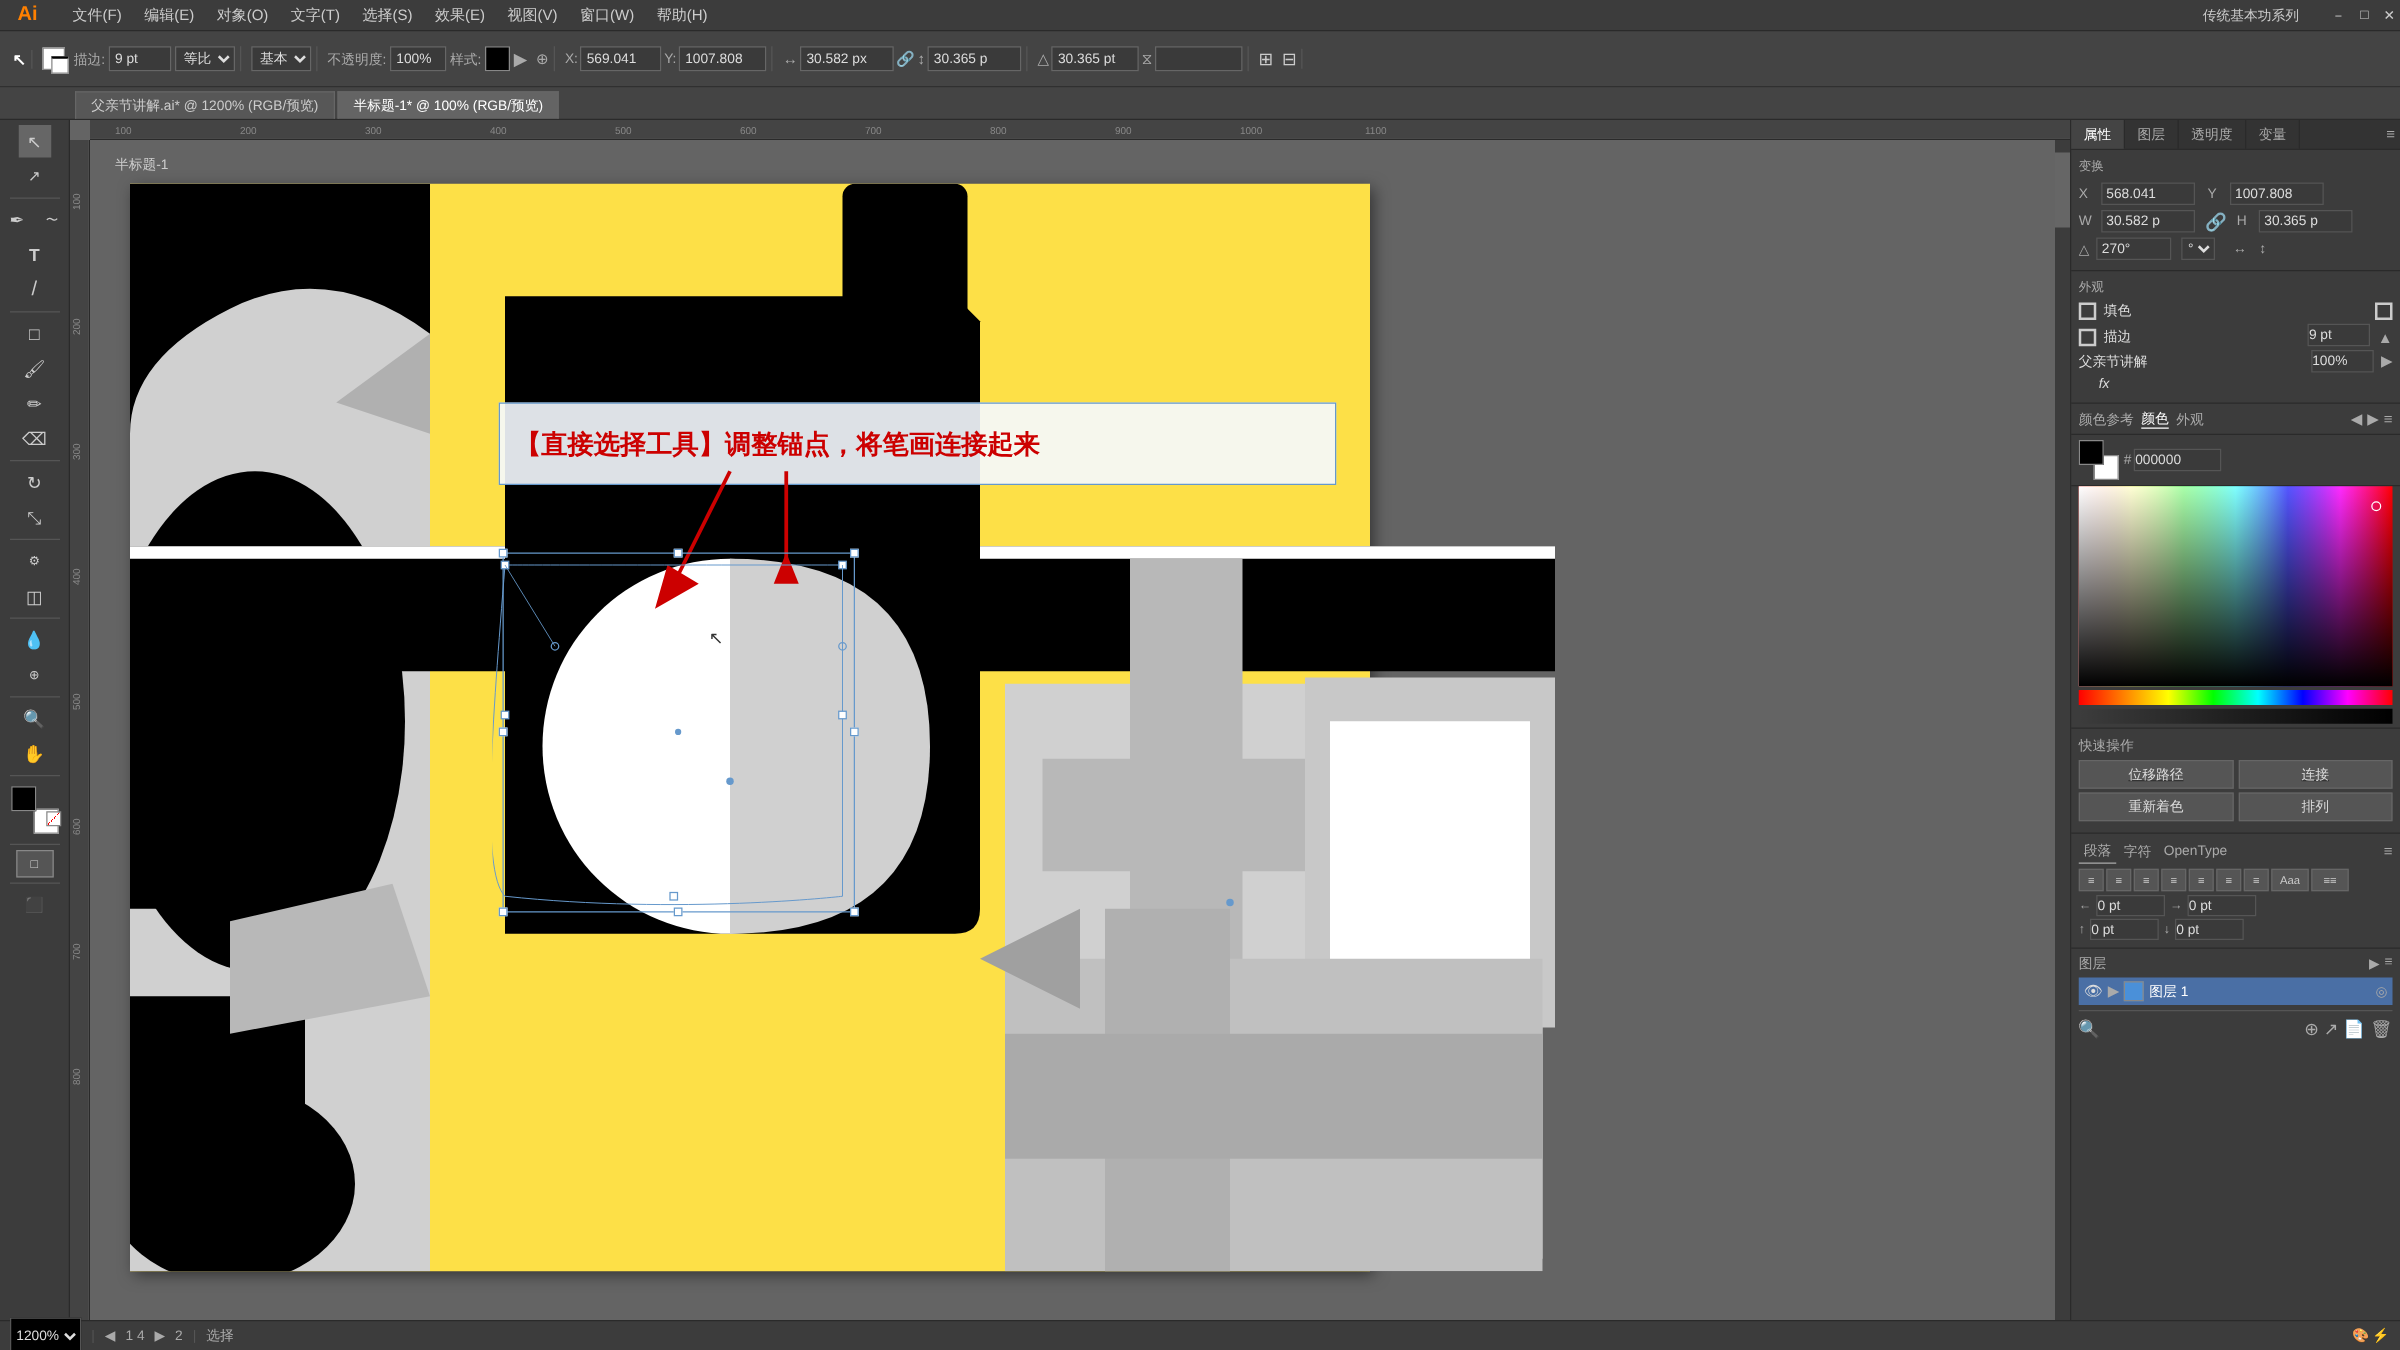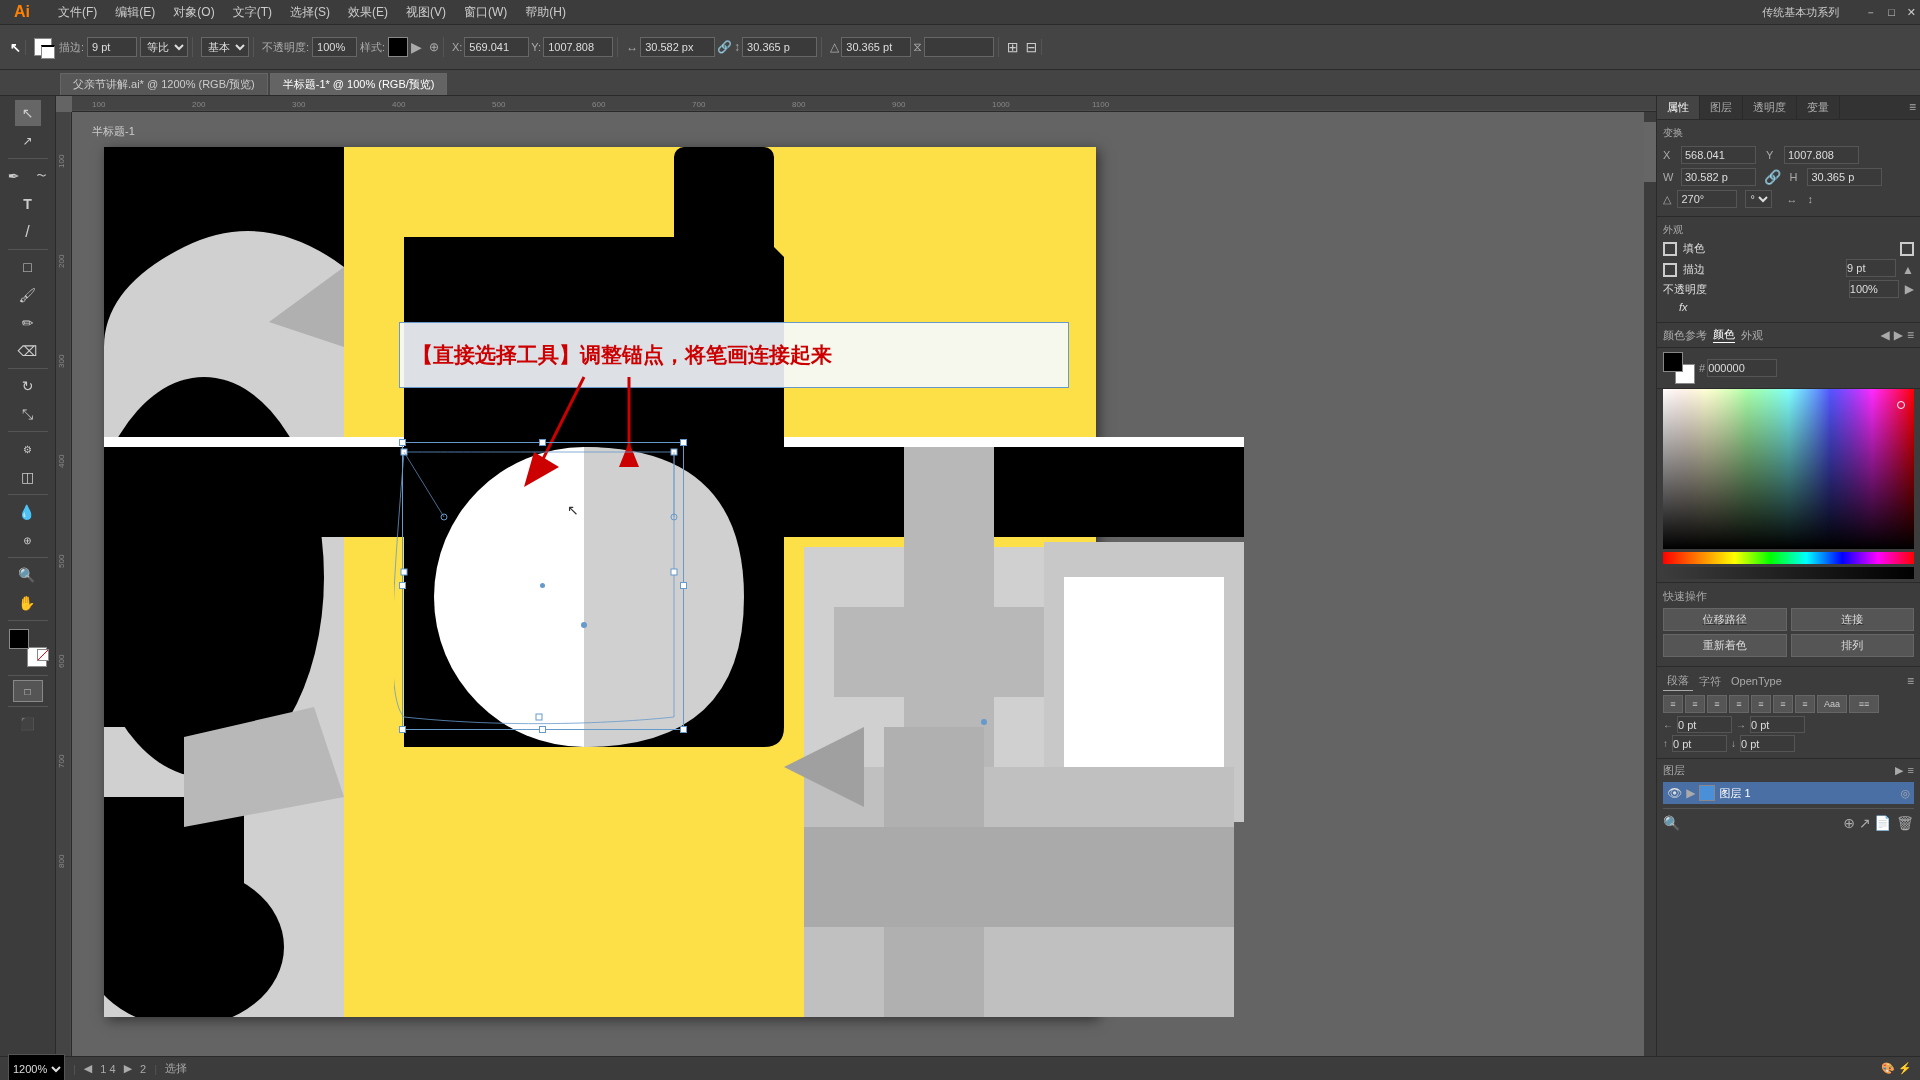--- a/index.html
+++ b/index.html
@@ -412,21 +412,21 @@
         <span style="color:#ddd;font-size:11px;">填色</span>
         <div style="width:14px;height:14px;background:transparent;border:2px solid #ccc;margin-left:auto;"></div>
       </div>
       <div style="display:flex;align-items:flex-end;gap:6px;margin:3px 0;">
         <div style="width:14px;height:14px;background:transparent;border:2px solid #ccc;"></div>
         <span style="color:#ddd;font-size:11px;">描边</span>
         <input style="background: rgb(58, 58, 58); border: 1px solid rgb(85, 85, 85); color: rgb(221, 221, 221); font-size: 11px; height: 18px; width: 50px; margin-left: auto;" value="9 pt">
         <span style="color:#aaa;font-size:12px;cursor:pointer;">▲</span>
       </div>
       <div style="display:flex;align-items:center;gap:6px;margin:3px 0;">
-        <span style="color:#ddd;font-size:11px;">不透明度</span>
+        <span style="color:#ddd;font-size:11px;">父亲节讲解</span>
         <input style="background: rgb(58, 58, 58); border: 1px solid rgb(85, 85, 85); color: rgb(221, 221, 221); font-size: 11px; height: 18px; width: 50px; margin-left: auto;" value="100%">
         <span style="color:#aaa;font-size:12px;">▶</span>
       </div>
       <div style="display:flex;align-items:center;gap:6px;margin:3px 16px;">
         <span style="color:#ddd;font-size:11px;font-style:italic;">fx</span>
       </div>
     </div>
 
     <div style="padding:4px 6px;border-bottom:1px solid #2a2a2a;">
       <div style="display:flex;align-items:center;gap:6px;">

